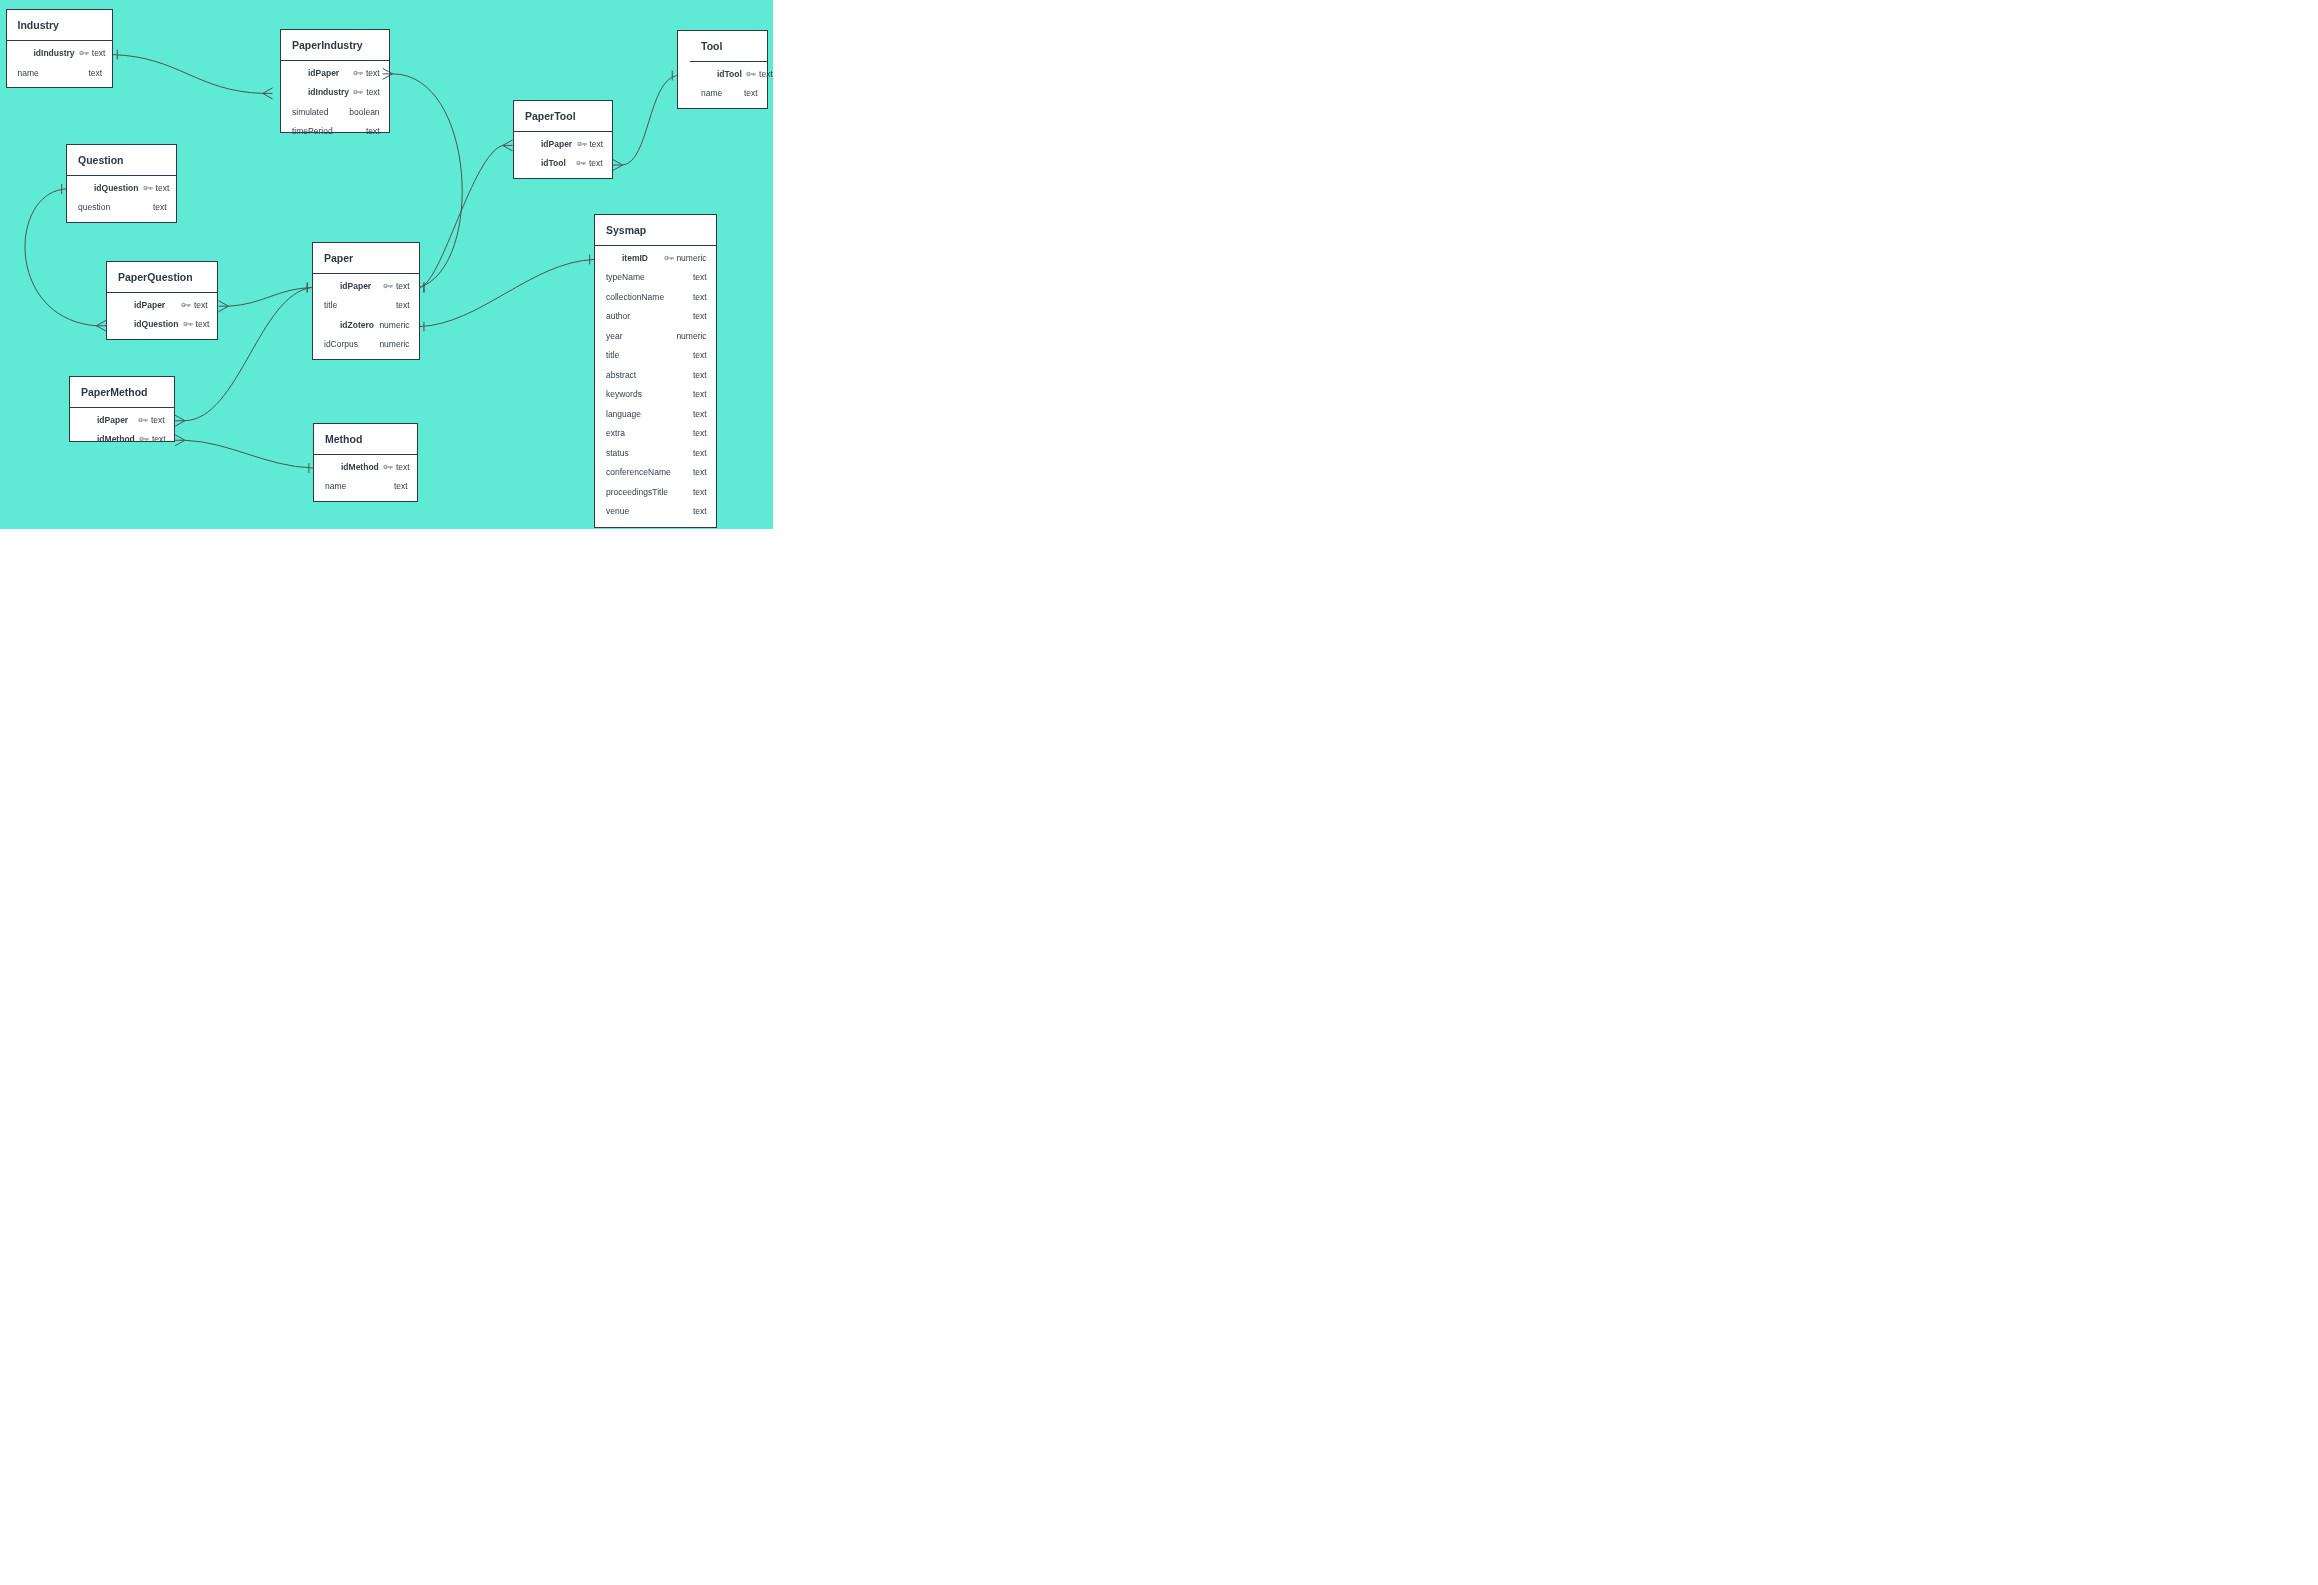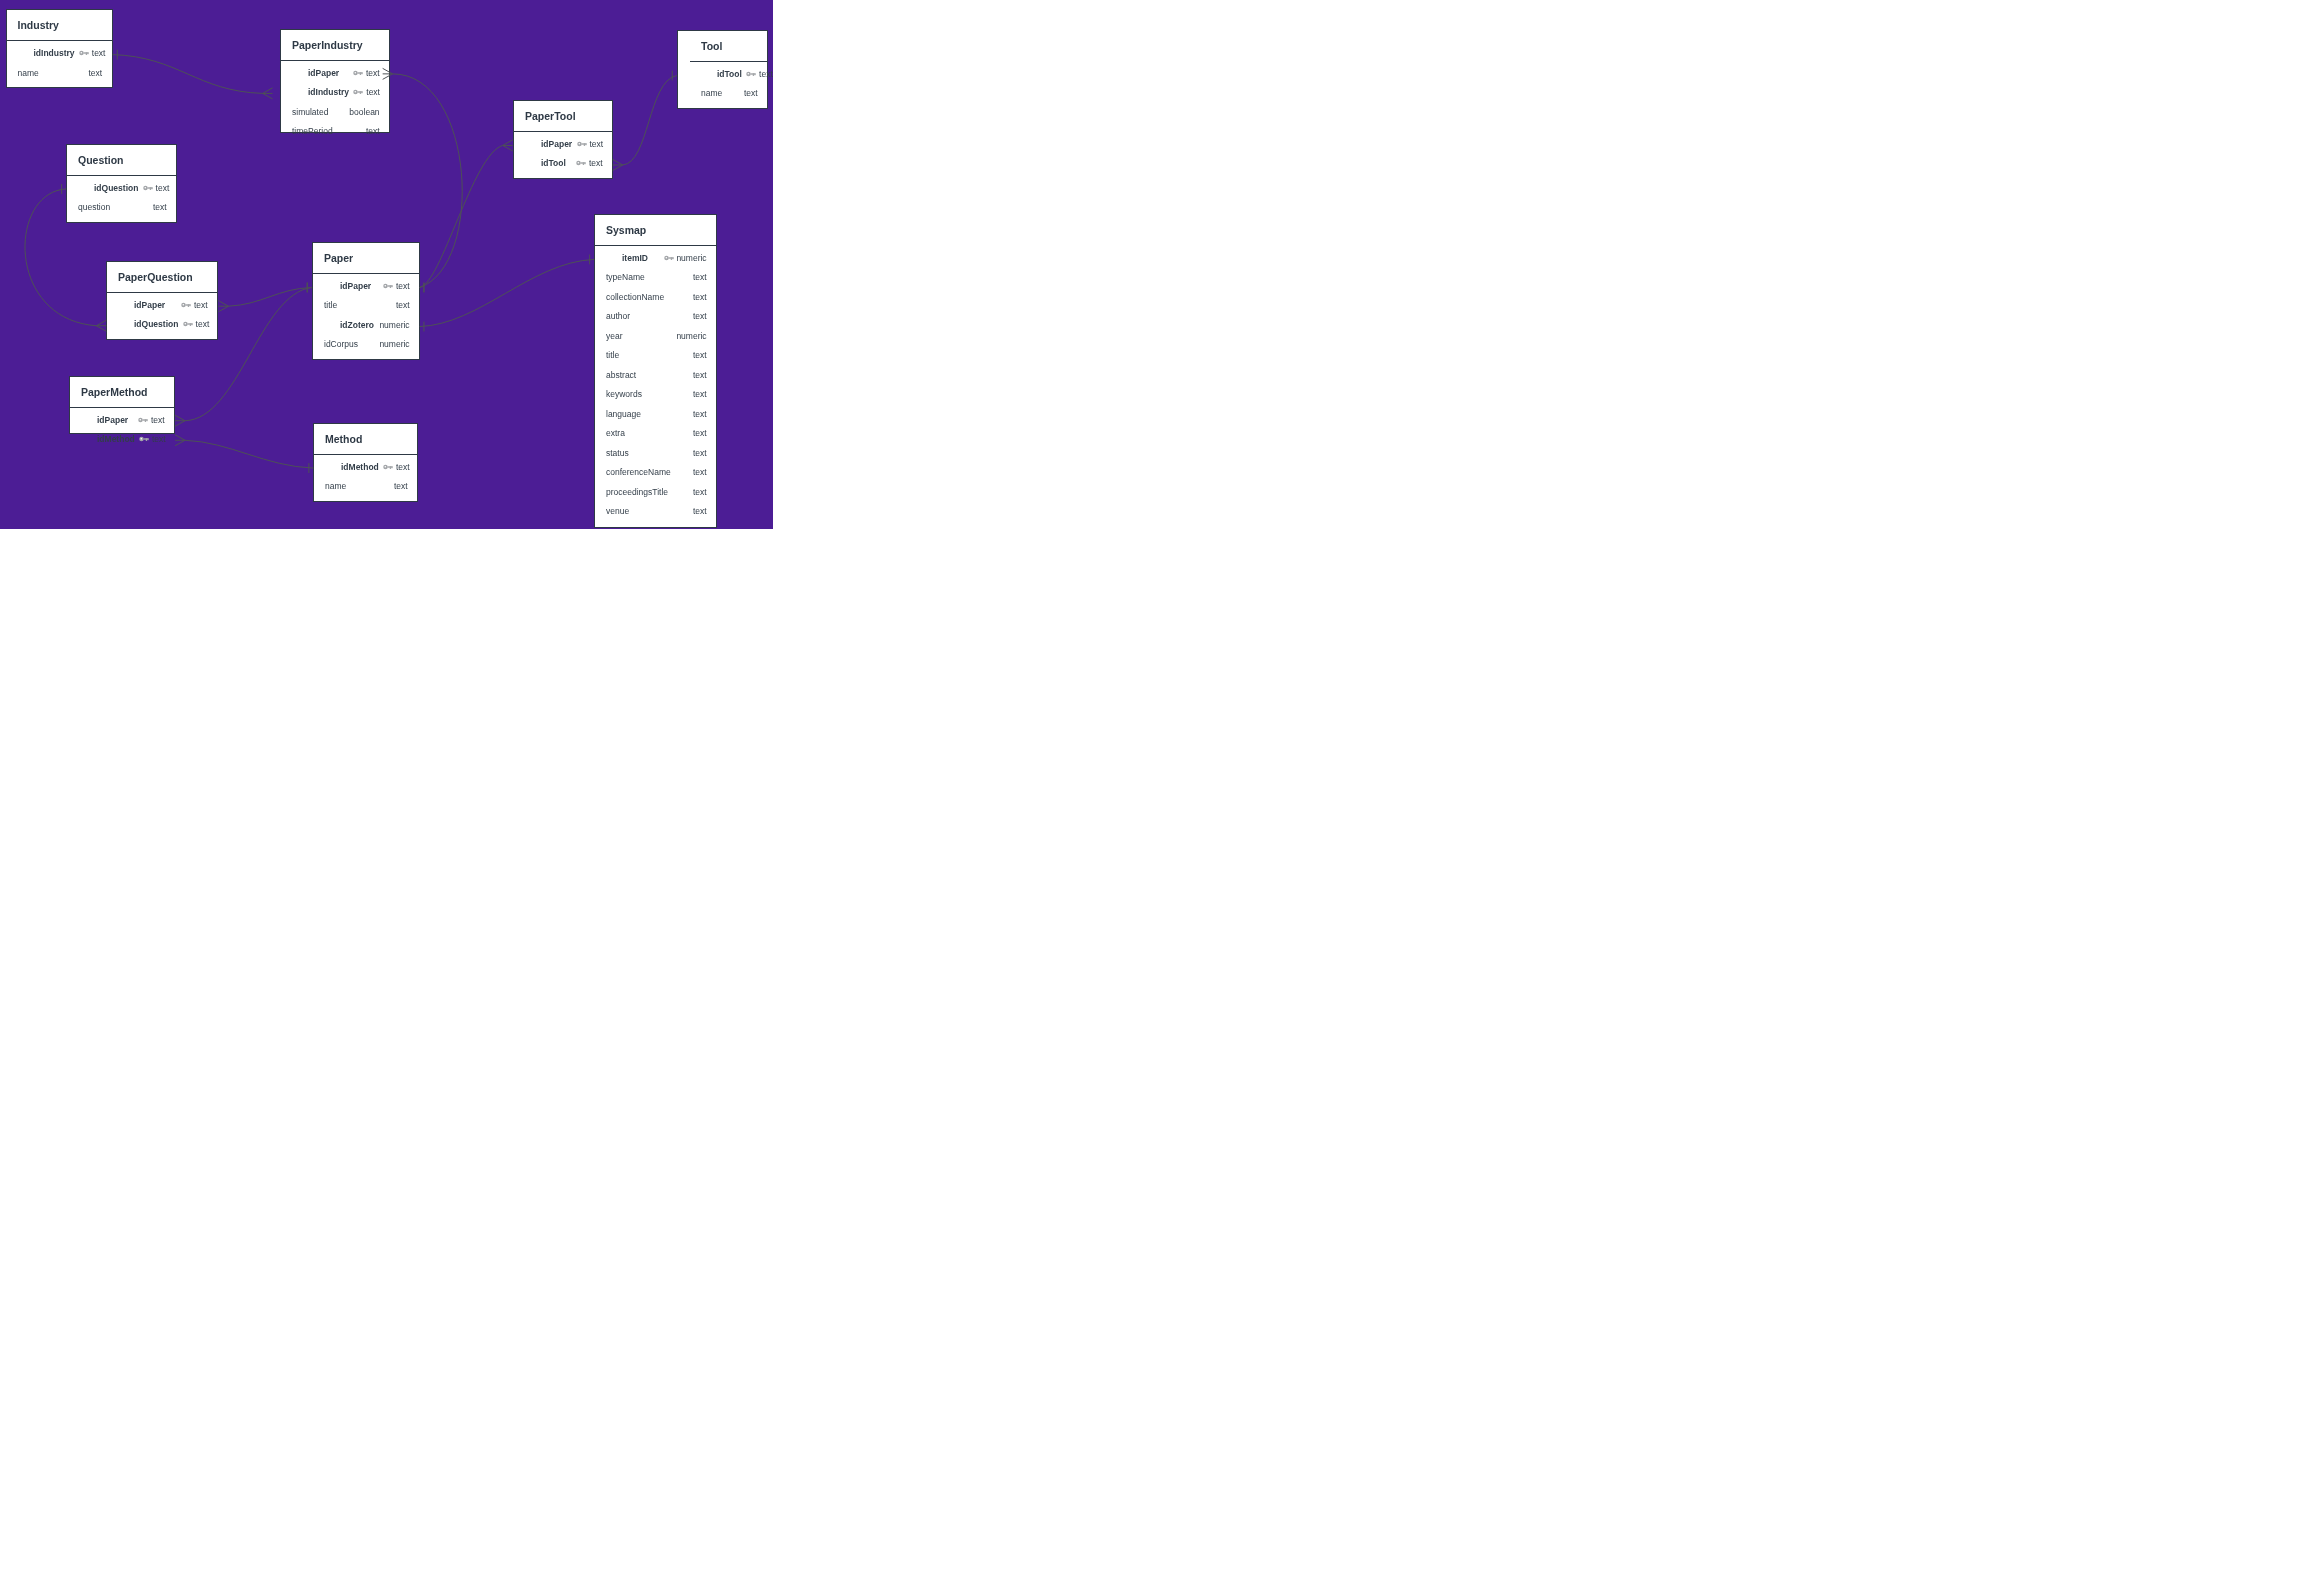--- a/index.html
+++ b/index.html
@@ -55,21 +55,21 @@
   .field-name { flex: 0 0 auto; }
   .field-name.key-bold { font-weight: bold; margin-left: 16px; }
   .field-spacer { flex: 1 1 auto; min-width: 4.4px; }
   .key-icon { flex: 0 0 auto; margin-right: 2.8px; display: flex; align-items: center; }
   .key-icon svg { display: block; }
   .field-type { flex: 0 0 auto; text-align: right; }
 </style>
 </head>
 <body>
 
-<div id="canvas" style="width: 773px; height: 529px; background: #4c1d95; --border-color: #2e3945; --title-color: #2e3945; --field-color: #333e49;">
+<div id="canvas" style="width: 773px; height: 529px; background: #5eead4; --border-color: #2e3945; --title-color: #2e3945; --field-color: #333e49;">
   <svg id="relationship-layer" width="773" height="529" viewBox="0 0 1404 960">
       <path d="M 205 98.75 C 325 102.75 357 165.25 477 169.25" fill="none" stroke="#4d5155" stroke-width="1.8"></path>
       <line x1="213" y1="89.75" x2="213" y2="107.75" stroke="#4d5155" stroke-width="1.8"></line>
       <line x1="477" y1="169.25" x2="495" y2="159.25" stroke="#4d5155" stroke-width="1.8"></line>
       <line x1="477" y1="169.25" x2="495" y2="169.25" stroke="#4d5155" stroke-width="1.8"></line>
       <line x1="477" y1="169.25" x2="495" y2="179.25" stroke="#4d5155" stroke-width="1.8"></line>
       <path d="M 762 521.75 C 880 481.75 863 133.75 713 133.75" fill="none" stroke="#4d5155" stroke-width="1.8"></path>
       <line x1="770" y1="512.75" x2="770" y2="530.75" stroke="#4d5155" stroke-width="1.8"></line>
       <line x1="713" y1="133.75" x2="695" y2="123.75" stroke="#4d5155" stroke-width="1.8"></line>
       <line x1="713" y1="133.75" x2="695" y2="133.75" stroke="#4d5155" stroke-width="1.8"></line>
@@ -400,21 +400,21 @@
           <span class="field-spacer"></span>
           <span class="field-type">text</span>
         </div>
         <div class="field-row">
           <span class="field-name">venue</span>
           <span class="field-spacer"></span>
           <span class="field-type">text</span>
         </div>
       </div>
     </div>
-    <div class="entity" style="left: 69px; top: 376px; width: 106px; height: 58px;">
+    <div class="entity" style="left: 69px; top: 376px; width: 106px; height: 66px;">
       <div class="entity-title-bar"><span>PaperMethod</span></div>
       <div class="entity-fields">
         <div class="field-row">
           <span class="field-name key-bold">idPaper</span>
           <span class="field-spacer"></span>
           <span class="key-icon">
             <svg width="10" height="6" viewBox="0 0 18 11">
               <circle cx="4.4" cy="5.5" r="4.1" fill="#a3a6a9"></circle>
               <circle cx="4.1" cy="5.1" r="1.5" fill="#ffffff"></circle>
               <rect x="8" y="4.2" width="9.3" height="2.6" fill="#a3a6a9"></rect>

